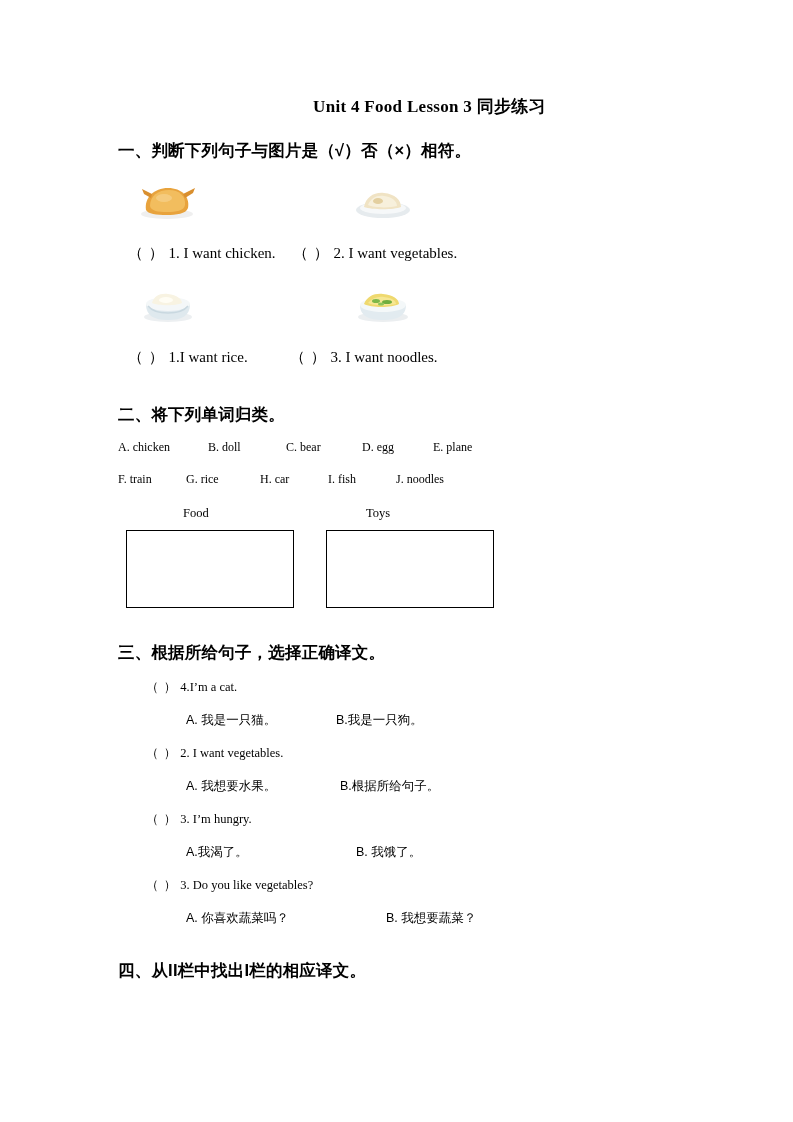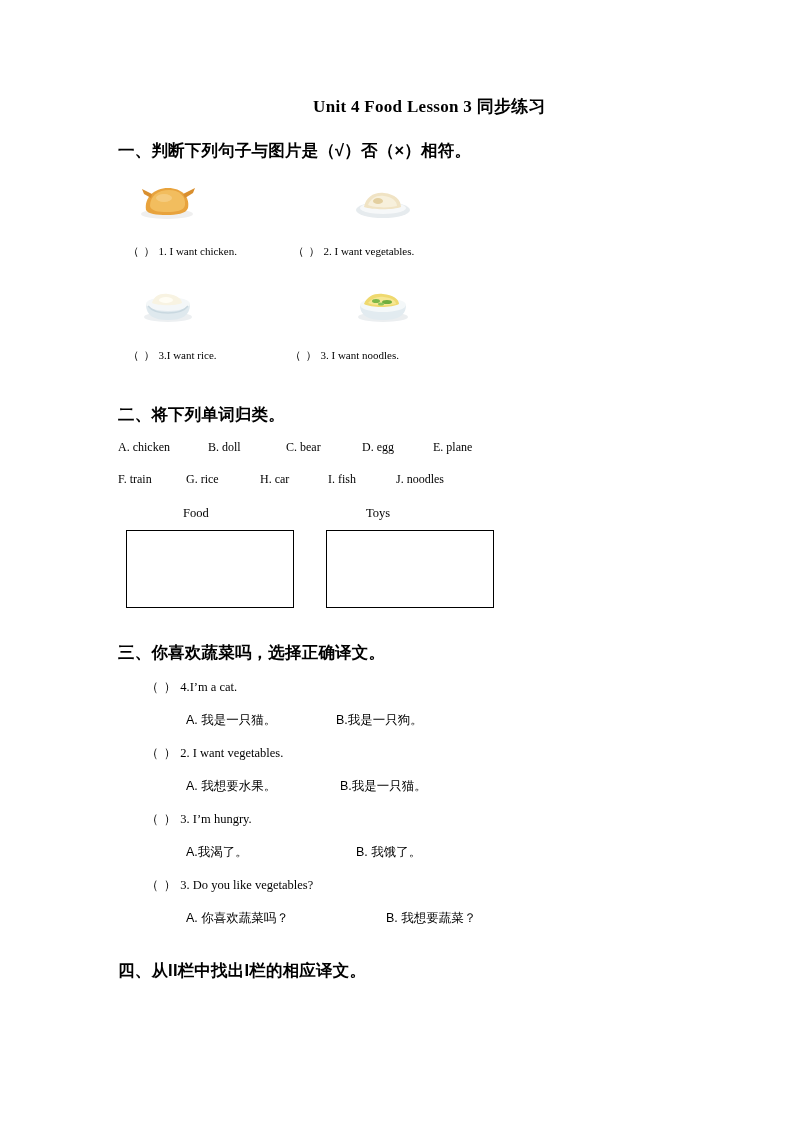--- a/index.html
+++ b/index.html
@@ -52,21 +52,21 @@
     top: 0;
   }
   .pic-1 { left: 18px; }
   .pic-2 { left: 236px; }
   .pic-3 { left: 22px; }
   .pic-4 { left: 236px; }
 
   .sentence-row {
     position: relative;
     height: 22px;
-    font-size: 11px;
+    font-size: 15px;
     margin-top: 6px;
   }
   .sentence {
     position: absolute;
     white-space: nowrap;
   }
   .s1 { left: 10px; }
   .s2 { left: 175px; }
   .s3 { left: 10px; }
   .s4 { left: 172px; }
@@ -206,21 +206,21 @@
         <ellipse cx="22" cy="17" rx="4" ry="2" fill="#7db84a"></ellipse>
         <ellipse cx="33" cy="18" rx="5" ry="2" fill="#6fae3f"></ellipse>
         <ellipse cx="27" cy="20" rx="3" ry="1.6" fill="#8cc45a"></ellipse>
       </svg>
     </span>
   </div>
 
   <div class="sentence-row">
     <span class="sentence s3">
       <span class="brk">（  ）</span>
-      <span>3.I want rice.</span>
+      <span>1.I want rice.</span>
     </span>
     <span class="sentence s4">
       <span class="brk">（  ）</span>
       <span>3. I want noodles.</span>
     </span>
   </div>
 
   <div class="section-heading heading-2">二、将下列单词归类。</div>
 
   <div class="word-row">
@@ -242,38 +242,38 @@
   <div class="box-labels">
     <span class="lbl-food">Food</span>
     <span class="lbl-toys">Toys</span>
   </div>
 
   <div class="boxes">
     <div class="box box-food"></div>
     <div class="box box-toys"></div>
   </div>
 
-  <div class="section-heading heading-3">三、你喜欢蔬菜吗，选择正确译文。</div>
+  <div class="section-heading heading-3">三、根据所给句子，选择正确译文。</div>
 
   <div class="q-row">
     <span class="brk">（  ）</span>
     <span>4.I’m a cat.</span>
   </div>
   <div class="opt-row">
     <span class="opt-a cn">A. 我是一只猫。</span>
     <span class="opt-b1 cn">B.我是一只狗。</span>
   </div>
 
   <div class="q-row">
     <span class="brk">（  ）</span>
     <span>2. I want vegetables.</span>
   </div>
   <div class="opt-row">
     <span class="opt-a cn">A. 我想要水果。</span>
-    <span class="opt-b2 cn">B.我是一只猫。</span>
+    <span class="opt-b2 cn">B.根据所给句子。</span>
   </div>
 
   <div class="q-row">
     <span class="brk">（  ）</span>
     <span>3. I’m hungry.</span>
   </div>
   <div class="opt-row">
     <span class="opt-a cn">A.我渴了。</span>
     <span class="opt-b3 cn">B. 我饿了。</span>
   </div>

